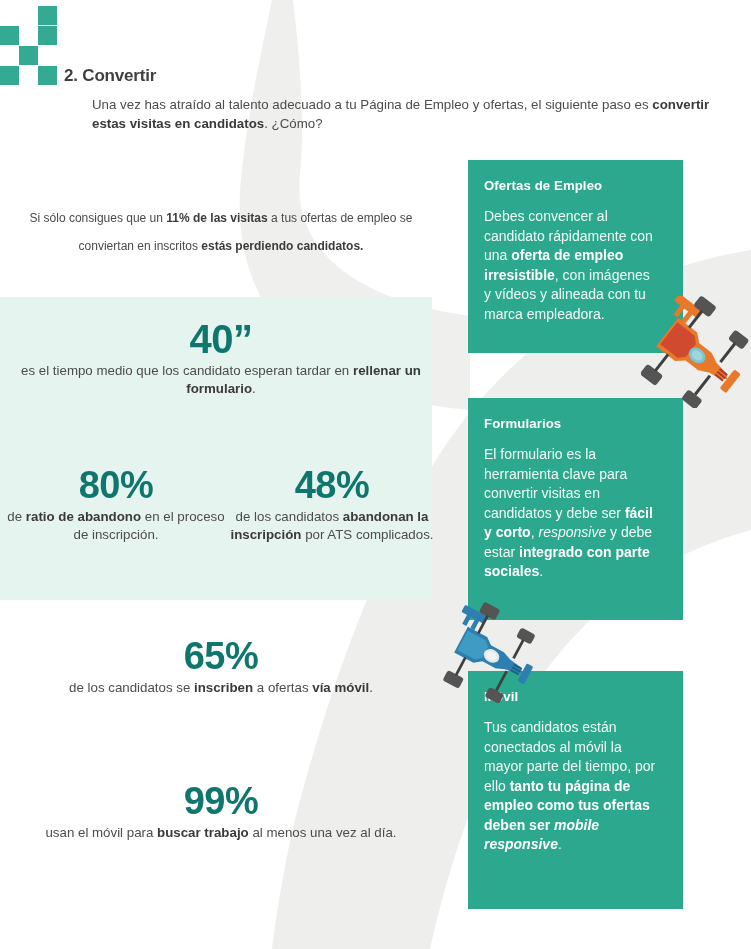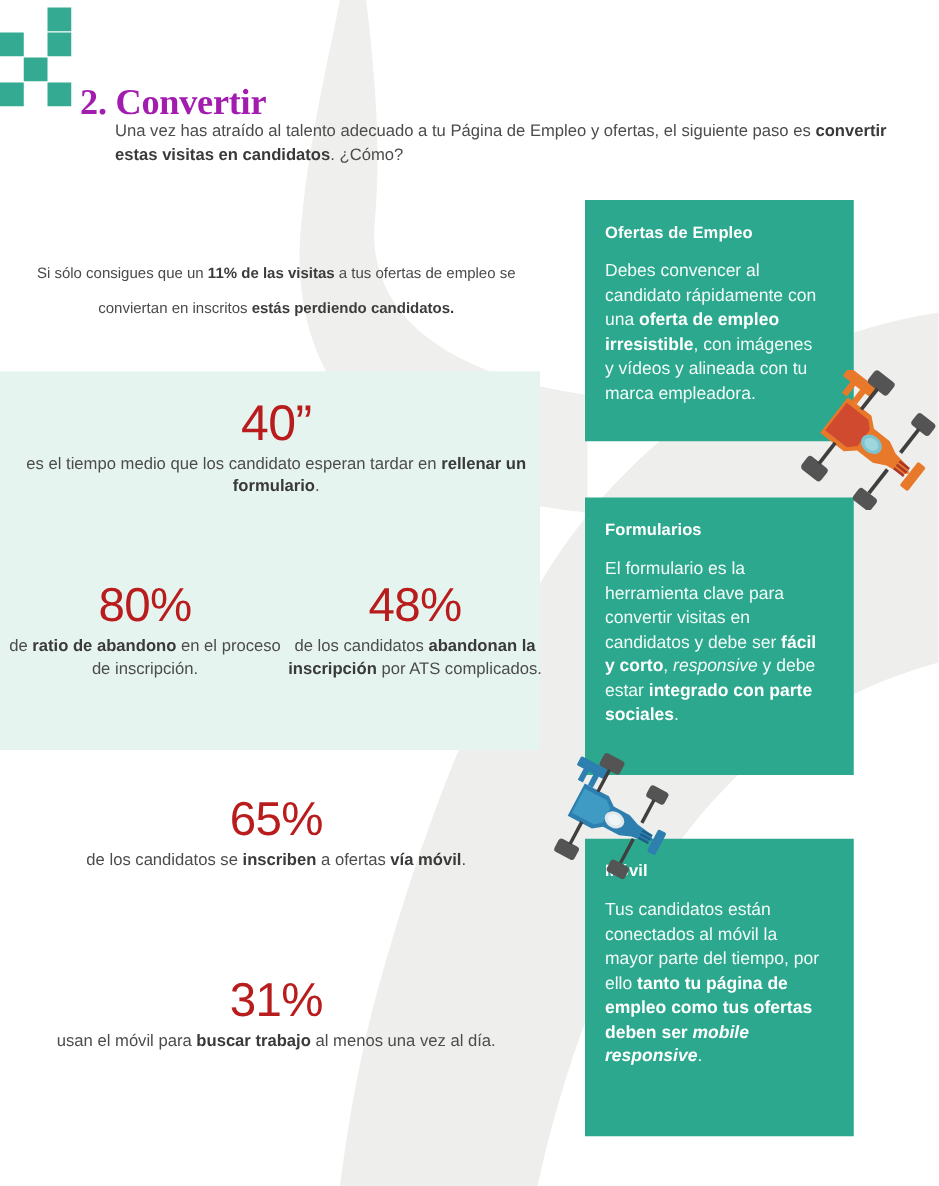--- a/index.html
+++ b/index.html
@@ -40,25 +40,24 @@
     width: 19px;
     height: 19px;
     background: #33aa91;
   }
 
   
   .section-title {
     position: absolute;
     left: 64px;
     top: 66px;
-    font-size: 29px;
+    font-size: 17px;
     font-weight: bold;
-    color: #a21caf;
+    color: #404040;
     letter-spacing: -0.2px;
-    font-family: Liberation Serif, serif;
   }
   .header-body {
     position: absolute;
     left: 92px;
     top: 95px;
     width: 645px;
     font-size: 13.3px;
     line-height: 19px;
     color: #4c4c4c;
   }
@@ -87,22 +86,22 @@
     background: #e6f4f0;
   }
 
   
   .stat-block {
     position: absolute;
     text-align: center;
   }
   .stat-number {
     font-size: 38px;
-    font-weight: normal;
-    color: #b91c1c;
+    font-weight: bold;
+    color: #0f766e;
     line-height: 1.05;
     letter-spacing: -0.5px;
   }
   .stat-number.big { font-size: 40px; }
   .stat-caption {
     margin-top: 2px;
     font-size: 13.3px;
     line-height: 18px;
     color: #4c4c4c;
   }
@@ -204,21 +203,21 @@
   </div>
 
   <div class="stat-block" id="stat-65">
     <div class="stat-number">65%</div>
     <div class="stat-caption">
       <span>de los candidatos se </span><b>inscriben</b><span> a ofertas </span><b>vía móvil</b><span>.</span>
     </div>
   </div>
 
   <div class="stat-block" id="stat-45">
-    <div class="stat-number">31%</div>
+    <div class="stat-number">99%</div>
     <div class="stat-caption">
       <span>usan el móvil para </span><b>buscar trabajo</b><span> al menos una vez al día.</span>
     </div>
   </div>
 
   <div class="card" id="card-ofertas">
     <div class="card-title">Ofertas de Empleo</div>
     <p class="card-body">
       <span>Debes convencer al candidato rápidamente con una </span><b>oferta de empleo irresistible</b><span>, con imágenes y vídeos y alineada con tu marca empleadora.</span>
     </p>

